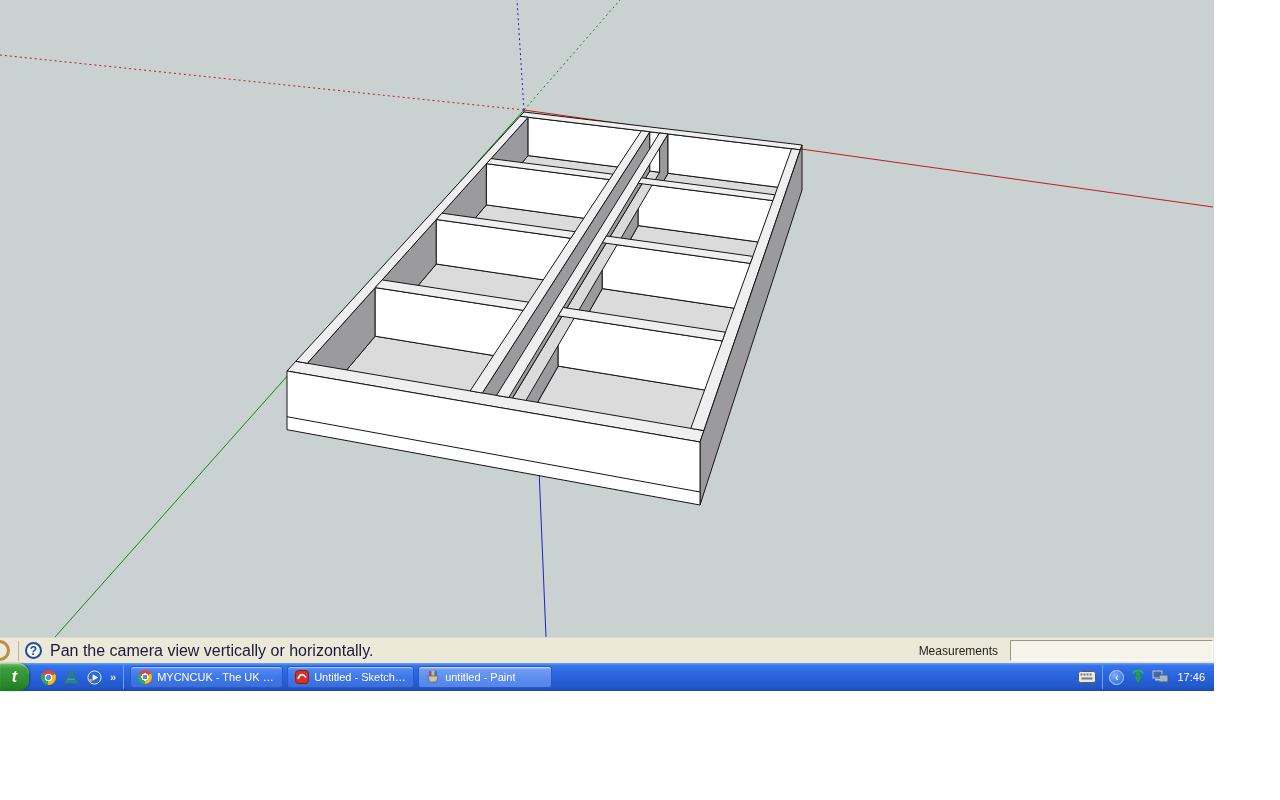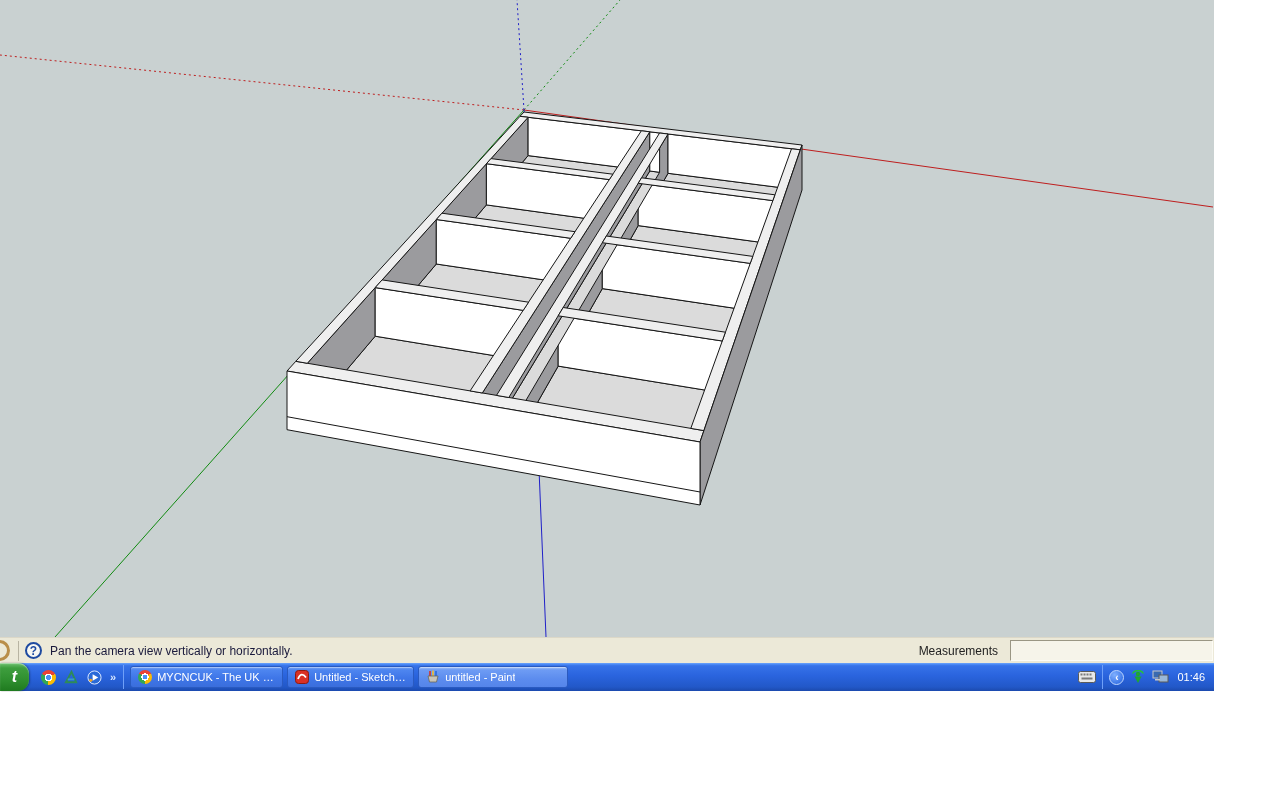--- a/index.html
+++ b/index.html
@@ -14,21 +14,21 @@
 
   
   #status-bar { width:1214px; height:26px; background:#ECE9D8; display:flex; align-items:center;
                 border-top:1px solid #DCD8C8; position:relative; }
   .ring-icon { width:21px; height:21px; border:3px solid #B98E4A; border-radius:50%;
                margin-left:-11px; flex:0 0 auto; background:#ECE9D8; }
   .status-sep { width:1px; height:20px; background:#b8b4a2; margin:0 6px 0 8px; }
   .help-icon { width:17px; height:17px; border:2px solid #1E4AA0; border-radius:50%;
                color:#1E4AA0; background:#F7F7F2; font-size:12px; font-weight:bold;
                display:flex; align-items:center; justify-content:center; margin-right:8px; flex:0 0 auto;}
-  .status-text { font-size:12px; color:#1a1a3c; }
+  .status-text { font-size:16px; color:#1a1a3c; }
   .measure-label { position:absolute; right:216px; font-size:12px; color:#222; }
   .measure-input { position:absolute; right:1px; width:203px; height:21px;
                    background:#F6F4EA; border:1px solid;
                    border-color:#9a9684 #fdfcf5 #fdfcf5 #9a9684; font-size:12px; padding:0 4px;
                    font-family:"Liberation Sans",sans-serif; }
 
   
   #taskbar { width:1214px; height:28px; position:relative;
              background:linear-gradient(180deg,#6FA5FA 0%,#4F8EF7 4%,#3672E8 10%,#2A64DE 45%,#2258C8 85%,#1C4AAE 100%);
              display:flex; align-items:center; }
@@ -48,21 +48,21 @@
   .task-btn { height:22px; margin-right:4px; border-radius:3px; border:1px solid #2A5AC0;
               display:flex; align-items:center; gap:5px; padding:0 7px;
               background:linear-gradient(180deg,#7AA5F5 0%,#4E86F0 14%,#3F76E8 55%,#3A6EDC 100%);
               box-shadow:inset 0 1px 0 rgba(255,255,255,.35);
               color:#fff; font-size:11px; white-space:nowrap; overflow:hidden; flex:0 0 auto; }
   .task-btn.active { background:linear-gradient(180deg,#A9C6F9 0%,#6E9CF4 14%,#5C8CEE 60%,#5585EA 100%); }
   .task-btn .tb-icon { width:14px; height:14px; flex:0 0 auto; }
   .task-btn span.lbl { overflow:hidden; text-overflow:ellipsis; }
   .btn-mycncuk { width:153px; }
   .btn-sketchup { width:127px; }
-  .btn-paint { width:150px; }
+  .btn-paint { width:134px; }
 
   #tray { margin-left:auto; height:28px; display:flex; align-items:center; gap:6px;
           padding:0 9px 0 8px; flex:0 0 auto; }
   .tray-div { width:1px; height:24px; background:#1C48A8; border-right:1px solid #6FA0F8; }
   .tray-chevron { width:15px; height:15px; border-radius:50%;
           background:radial-gradient(circle at 35% 30%, #7FB0FF, #3E78E8 70%, #2B5CC8);
           border:1px solid #BFD8FF; color:#fff; font-size:10px; font-weight:bold;
           display:flex; align-items:center; justify-content:center; }
   .tray-time { color:#fff; font-size:11px; margin-left:2px; }
 
@@ -192,19 +192,19 @@
       <svg width="16" height="15" viewBox="0 0 16 15">
         <circle cx="8" cy="4" r="2.2" fill="#1FA82F"></circle>
         <path d="M4.5 6.5 L8 13 L11.5 6.5" fill="#1FA82F"></path>
         <path d="M2.5 3.5 A6.5 6.5 0 0 1 13.5 3.5" fill="none" stroke="#25C238" stroke-width="1.4"></path>
       </svg>
       <svg width="17" height="14" viewBox="0 0 17 14">
         <rect x="1" y="1" width="9" height="7" fill="#3A6AB0" stroke="#C8C8C8"></rect>
         <rect x="7" y="5" width="9" height="7" fill="#9AB8D8" stroke="#5A5A5A"></rect>
         <rect x="3" y="9" width="5" height="1.5" fill="#C8C8C8"></rect>
       </svg>
-      <div class="tray-time">01:46</div>
+      <div class="tray-time">17:46</div>
     </div>
   </div>
 </div>
 
 <div id="white-right"></div>
 <div id="white-bottom"></div>
 
 </body></html>

